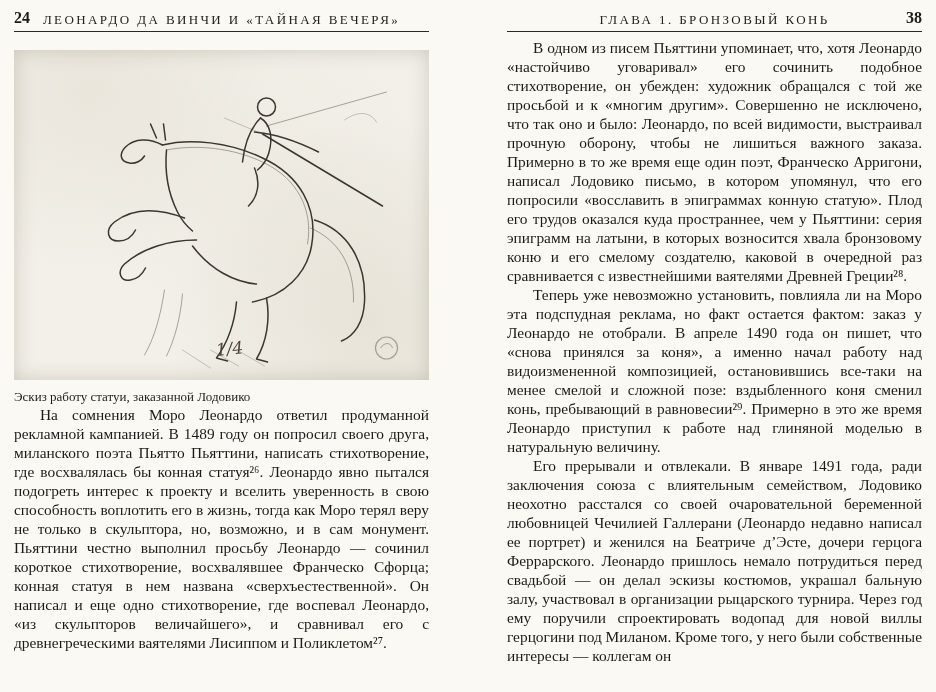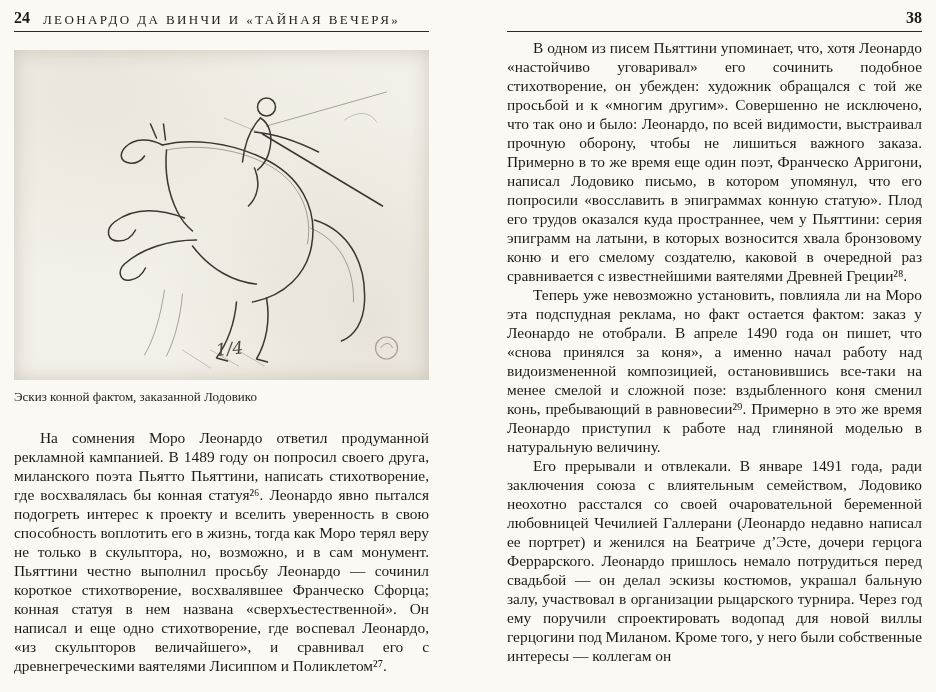--- a/index.html
+++ b/index.html
@@ -28,21 +28,21 @@
     margin-top: 18px; height: 330px; position: relative;
     background:
       radial-gradient(circle at 18% 12%, rgba(185,175,150,.16), transparent 42%),
       radial-gradient(circle at 86% 82%, rgba(185,175,150,.20), transparent 46%),
       radial-gradient(circle at 60% 40%, rgba(200,192,170,.10), transparent 55%),
       #f3f0e9;
     box-shadow: inset 0 0 20px rgba(110,100,80,.28);
   }
   .artwork svg { width: 100%; height: 100%; display: block; }
   .caption { font-size: 13px; margin-top: 9px; color: #201f1c; }
-  .body-text { margin-top: 23px; font-size: 15.4px; line-height: 19px; text-align: justify; }
+  .body-text { font-size: 15.4px; line-height: 19px; text-align: justify; }
   .body-text p { text-indent: 26px; }
   .page-right .body-text { margin-top: 6px; }
   .sketch-stroke { fill: none; stroke: #3b362f; stroke-width: 1.5; stroke-linecap: round; stroke-linejoin: round; }
   .sketch-faint  { fill: none; stroke: #5a5349; stroke-width: 1;   stroke-linecap: round; opacity: .5; }
   .sketch-ghost  { fill: none; stroke: #6d6557; stroke-width: 1;   stroke-linecap: round; opacity: .35; }
   .annotation-text { font-family: "DejaVu Serif", serif; font-size: 17px; font-style: italic; fill: #4d463c; }
 </style>
 </head>
 <body>
 
@@ -95,29 +95,30 @@
 
         <text class="annotation-text" x="202" y="306" transform="rotate(-6 202 306)">1/4</text>
 
         <g>
           <circle cx="372" cy="298" r="11" fill="none" stroke="#8b8276" stroke-width="1.2" opacity=".7"></circle>
           <path d="M 366 298 C 370 292 376 292 378 298" fill="none" stroke="#8b8276" stroke-width="1" opacity=".7"></path>
         </g>
       </svg>
     </figure>
 
-    <div class="caption">Эскиз конной фактом, заказанной Лодовико</div>
+    <div class="caption">Эскиз работу статуи, заказанной Лодовико</div>
 
     <div class="body-text">
       <p>На сомнения Моро Леонардо ответил продуманной рекламной кампанией. В 1489 году он попросил своего друга, миланского поэта Пьятто Пьяттини, написать стихотворение, где восхвалялась бы конная статуя²⁶. Леонардо явно пытался подогреть интерес к проекту и вселить уверенность в свою способность воплотить его в жизнь, тогда как Моро терял веру не только в скульптора, но, возможно, и в сам монумент. Пьяттини честно выполнил просьбу Леонардо — сочинил короткое стихотворение, восхвалявшее Франческо Сфорца; конная статуя в нем названа «сверхъестественной». Он написал и еще одно стихотворение, где воспевал Леонардо, «из скульпторов величайшего», и сравнивал его с древнегреческими ваятелями Лисиппом и Поликлетом²⁷.</p>
     </div>
   </div>
 
   <div class="page page-right">
     <header class="page-header">
+      <span class="running-head">ГЛАВА 1. БРОНЗОВЫЙ КОНЬ</span>
       <span class="pagenum outer-right">38</span>
     </header>
     <div class="header-rule"></div>
 
     <div class="body-text">
       <p>В одном из писем Пьяттини упоминает, что, хотя Леонардо «настойчиво уговаривал» его сочинить подобное стихотворение, он убежден: художник обращался с той же просьбой и к «многим другим». Совершенно не исключено, что так оно и было: Леонардо, по всей видимости, выстраивал прочную оборону, чтобы не лишиться важного заказа. Примерно в то же время еще один поэт, Франческо Арригони, написал Лодовико письмо, в котором упомянул, что его попросили «восславить в эпиграммах конную статую». Плод его трудов оказался куда пространнее, чем у Пьяттини: серия эпиграмм на латыни, в которых возносится хвала бронзовому коню и его смелому создателю, каковой в очередной раз сравнивается с известнейшими ваятелями Древней Греции²⁸.</p>
       <p>Теперь уже невозможно установить, повлияла ли на Моро эта подспудная реклама, но факт остается фактом: заказ у Леонардо не отобрали. В апреле 1490 года он пишет, что «снова принялся за коня», а именно начал работу над видоизмененной композицией, остановившись все-таки на менее смелой и сложной позе: вздыбленного коня сменил конь, пребывающий в равновесии²⁹. Примерно в это же время Леонардо приступил к работе над глиняной моделью в натуральную величину.</p>
       <p>Его прерывали и отвлекали. В январе 1491 года, ради заключения союза с влиятельным семейством, Лодовико неохотно расстался со своей очаровательной беременной любовницей Чечилией Галлерани (Леонардо недавно написал ее портрет) и женился на Беатриче д’Эсте, дочери герцога Феррарского. Леонардо пришлось немало потрудиться перед свадьбой — он делал эскизы костюмов, украшал бальную залу, участвовал в организации рыцарского турнира. Через год ему поручили спроектировать водопад для новой виллы герцогини под Миланом. Кроме того, у него были собственные интересы — коллегам он</p>
     </div>
   </div>

